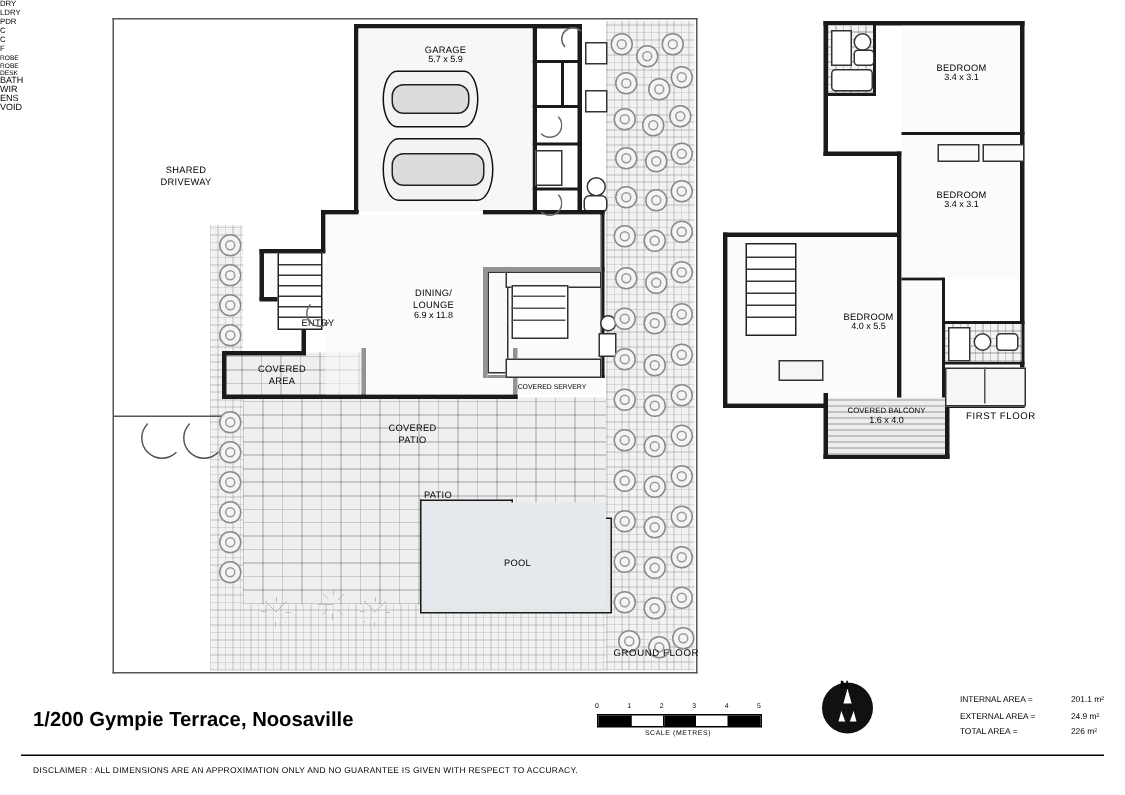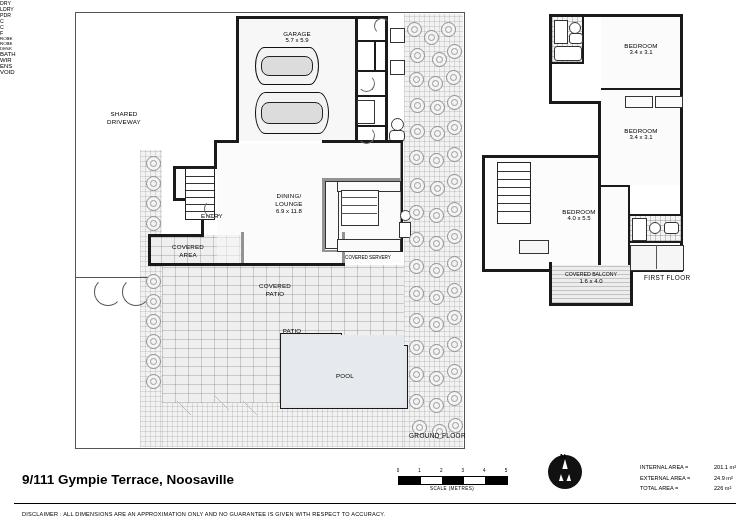--- a/index.html
+++ b/index.html
@@ -407,21 +407,21 @@
     <div class="tiny6" style="left:655px;top:232px;">ENS</div>
     <div class="tiny6" style="left:499px;top:206px;">VOID</div>
     <div class="room" style="left:552px;top:272px;width:78px;">
       <div class="tiny" style="font-size:5.2px;">COVERED BALCONY</div>
       <div class="rdim">1.6 x 4.0</div>
     </div>
 
     <div class="floorlabel" style="left:644px;top:274px;">FIRST FLOOR</div>
   </div>
 
-  <div class="title">9/111 Gympie Terrace, Noosaville</div>
+  <div class="title">1/200 Gympie Terrace, Noosaville</div>
 
   <div class="scalewrap">
     <div class="scaleticks">
       <span style="left:0px;">0</span>
       <span style="left:21.6px;">1</span>
       <span style="left:43.2px;">2</span>
       <span style="left:64.8px;">3</span>
       <span style="left:86.4px;">4</span>
       <span style="left:108px;">5</span>
     </div>

